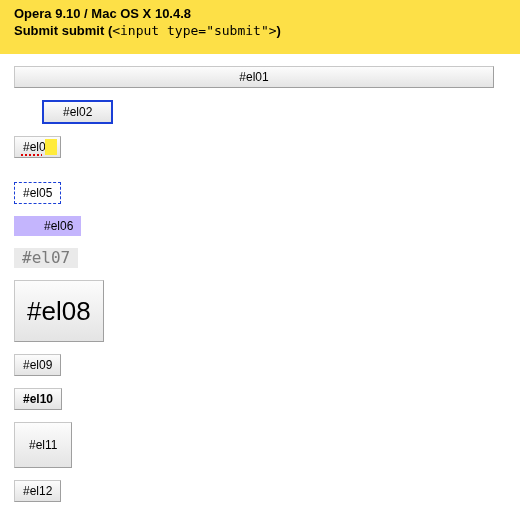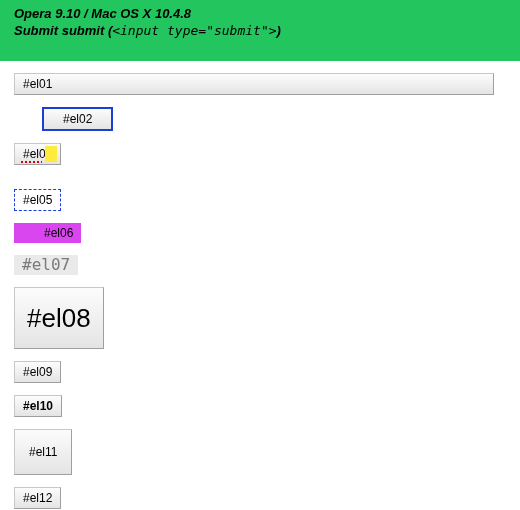--- a/index.html
+++ b/index.html
@@ -4,35 +4,34 @@
   <style>
     * { box-sizing: border-box; margin: 0; padding: 0; }
     body {
       font-family: "Lucida Grande", "Helvetica Neue", Arial, sans-serif;
       font-size: 12px;
       background: #ffffff;
       color: #000;
       width: 520px;
     }
     .hdr {
-      background: #22c55e;
-      padding: 6px 14px 23px;
+      background: #fde047;
+      padding: 6px 14px 16px;
       border-bottom: 0;
-      font-style: italic;
     }
     .hdr-title { font-size: 13px; font-weight: bold; margin-bottom: 2px; }
     .hdr-sub { font-size: 13px; font-weight: bold; }
     .hdr-sub .code { font-family: Menlo, Monaco, Consolas, monospace; font-weight: normal; }
     .content { padding: 12px 14px; }
     .row { margin-bottom: 12px; }
     .btn-base {
       display: inline-block;
       font-family: "Lucida Grande", Arial, sans-serif;
       font-size: 12px;
-      text-align: left;
+      text-align: center;
       background: linear-gradient(#fcfcfc, #e4e4e4);
       border: 1px solid #9f9f9f;
       border-top-color: #c8c8c8;
       border-left-color: #c8c8c8;
       color: #000;
       padding: 2px 8px;
       cursor: default;
       line-height: 16px;
     }
     .b1 { width: 480px; }
@@ -50,21 +49,21 @@
     .b3 .spell-under {
       position: absolute;
       left: 6px;
       right: 18px;
       bottom: 1px;
       height: 2px;
       background-image: repeating-linear-gradient(90deg, #d00 0 2px, transparent 2px 4px);
       pointer-events: none;
     }
     .b5 { border: 1px dashed #1a3fd6; background: #fff; margin-top: 12px; }
-    .b6 { border: none; background: #d946ef; padding-left: 30px; }
+    .b6 { border: none; background: #c4b5fd; padding-left: 30px; }
     .b7 {
       font-family: Menlo, Monaco, Consolas, monospace;
       color: #7a7a7a;
       border: none;
       background: #eaeaea;
       font-size: 16px;
     }
     .b8 { font-size: 26px; padding: 16px 12px; line-height: 28px; }
     .b10 { font-weight: bold; }
     .b11 { padding: 14px 14px; }

